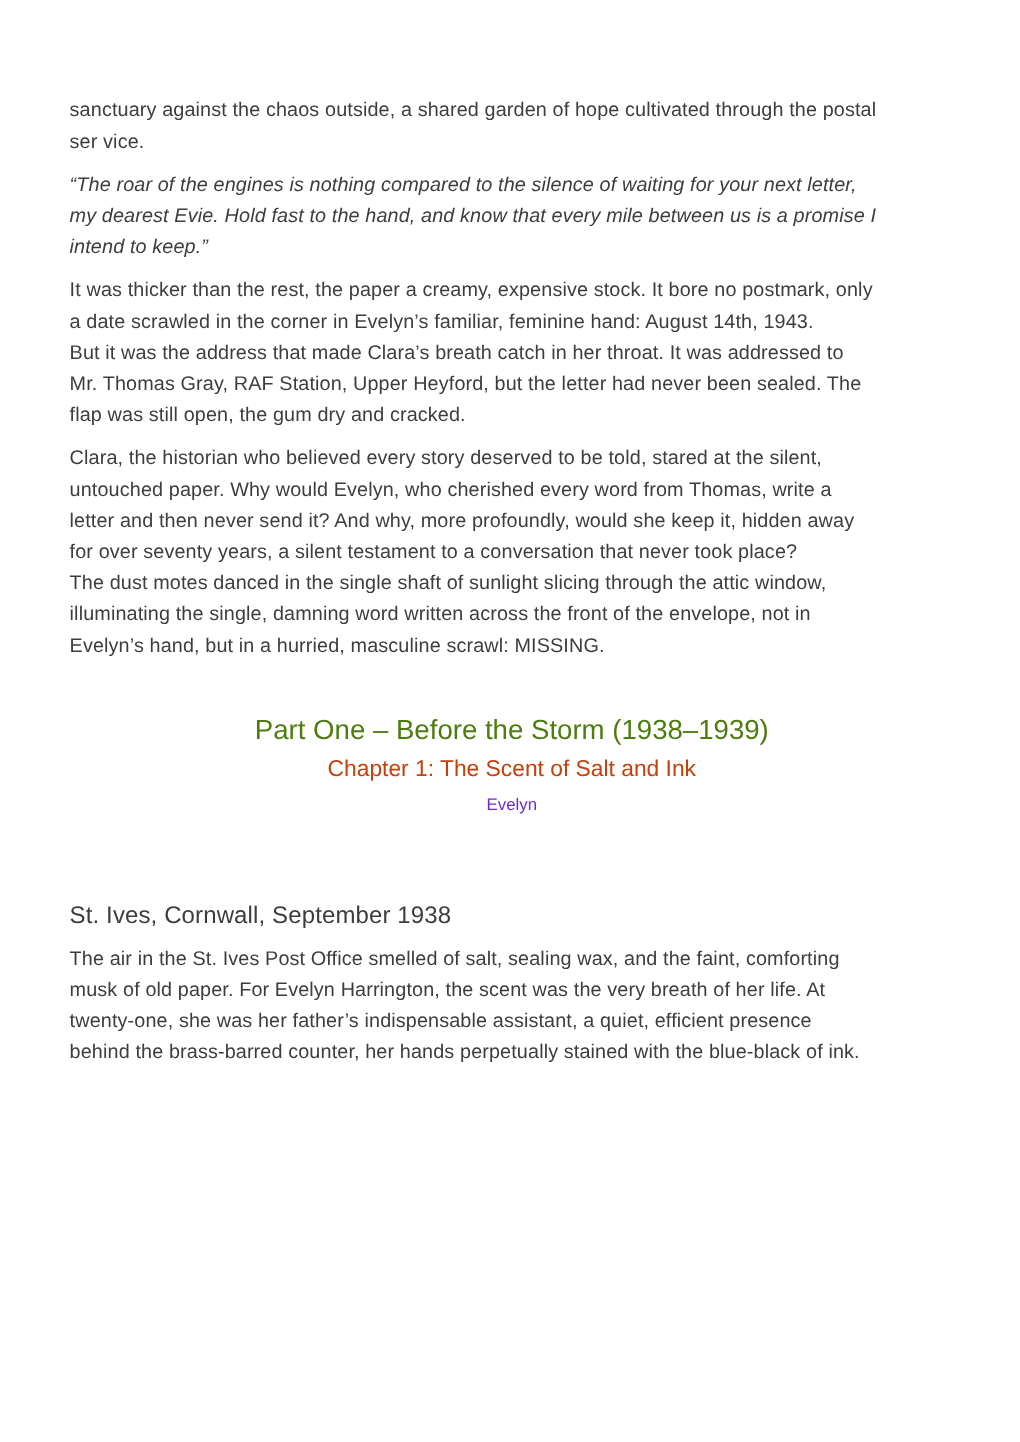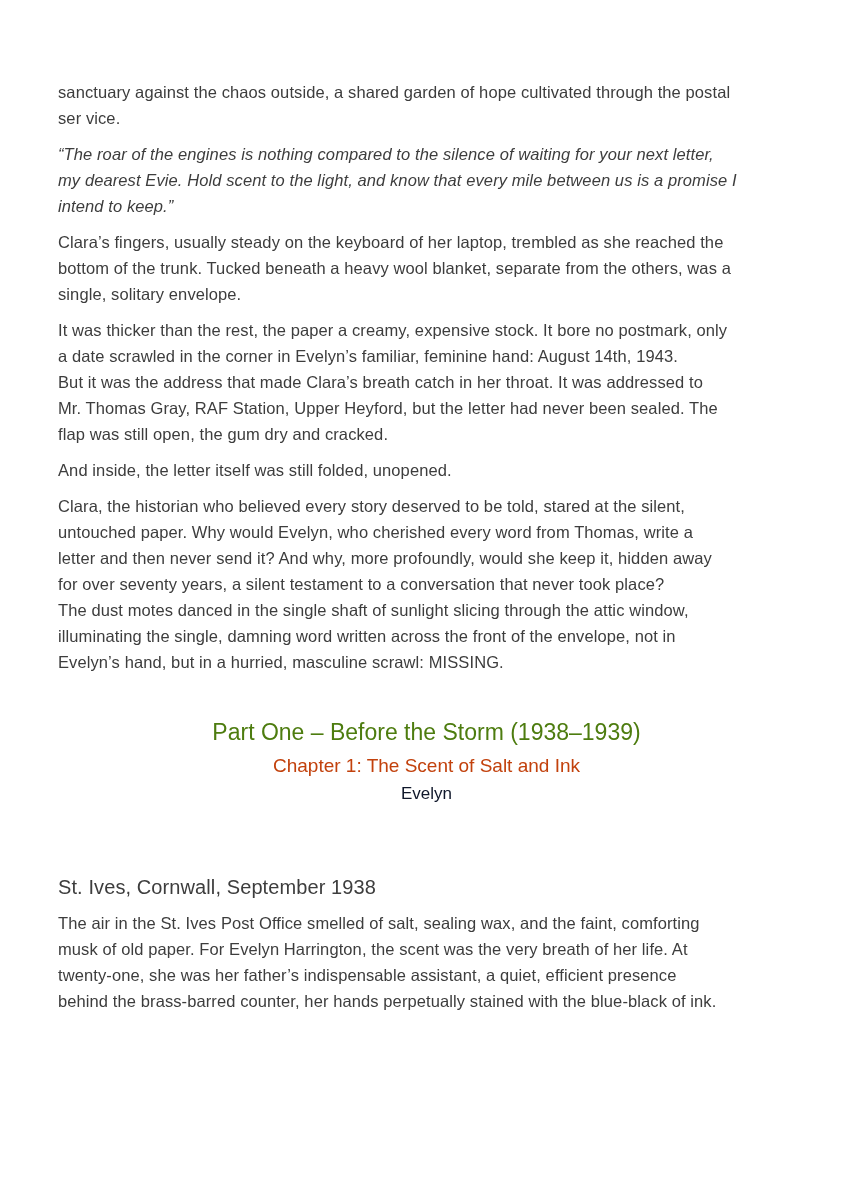--- a/index.html
+++ b/index.html
@@ -39,56 +39,52 @@
   }
   .chapter-heading {
     font-size: 19px;
     line-height: 26px;
     font-weight: 400;
     color: #c2410c;
     text-align: center;
     margin: 6px 0 0 0;
   }
   .pov-heading {
-    font-size: 17px;
+    font-size: 14px;
     line-height: 26px;
     font-weight: 400;
-    color: #0f172a;
+    color: #6d28d9;
     text-align: center;
     margin: 2px 0 0 0;
   }
   .dateline {
     font-size: 20px;
     line-height: 26px;
     margin: 67px 0 10px 0;
   }
 </style>
 </head>
 <body>
 
 <div class="page">
 
   <p class="para">sanctuary against the chaos outside, a shared garden of hope cultivated through the postal
 ser vice.</p>
 
   <p class="para quote">“The roar of the engines is nothing compared to the silence of waiting for your next letter,
-my dearest Evie. Hold scent to the light, and know that every mile between us is a promise I
+my dearest Evie. Hold fast to the hand, and know that every mile between us is a promise I
 intend to keep.”</p>
 
-  <p class="para">Clara’s fingers, usually steady on the keyboard of her laptop, trembled as she reached the
-bottom of the trunk. Tucked beneath a heavy wool blanket, separate from the others, was a
-single, solitary envelope.</p>
 
   <p class="para">It was thicker than the rest, the paper a creamy, expensive stock. It bore no postmark, only
 a date scrawled in the corner in Evelyn’s familiar, feminine hand: August 14th, 1943.
 But it was the address that made Clara’s breath catch in her throat. It was addressed to
 Mr. Thomas Gray, RAF Station, Upper Heyford, but the letter had never been sealed. The
 flap was still open, the gum dry and cracked.</p>
 
-  <p class="para">And inside, the letter itself was still folded, unopened.</p>
 
   <p class="para">Clara, the historian who believed every story deserved to be told, stared at the silent,
 untouched paper. Why would Evelyn, who cherished every word from Thomas, write a
 letter and then never send it? And why, more profoundly, would she keep it, hidden away
 for over seventy years, a silent testament to a conversation that never took place?
 The dust motes danced in the single shaft of sunlight slicing through the attic window,
 illuminating the single, damning word written across the front of the envelope, not in
 Evelyn’s hand, but in a hurried, masculine scrawl: MISSING.</p>
 
 

